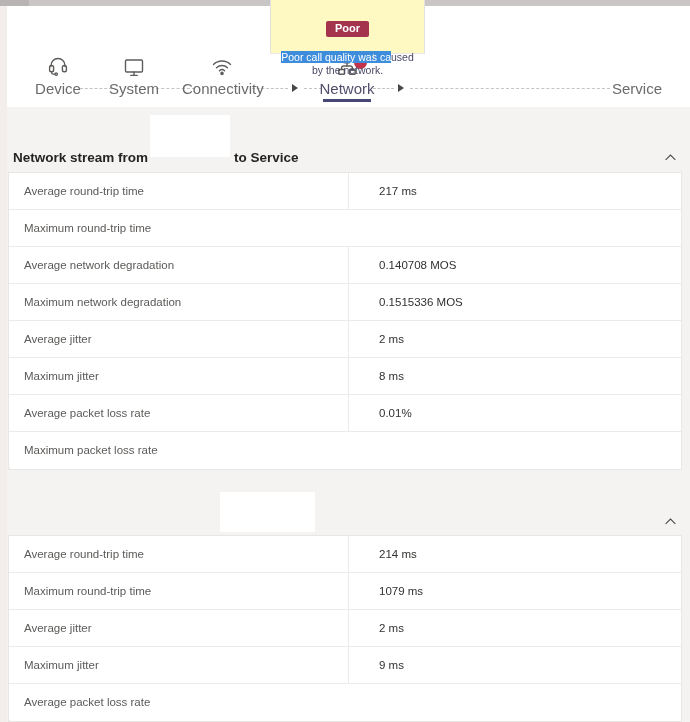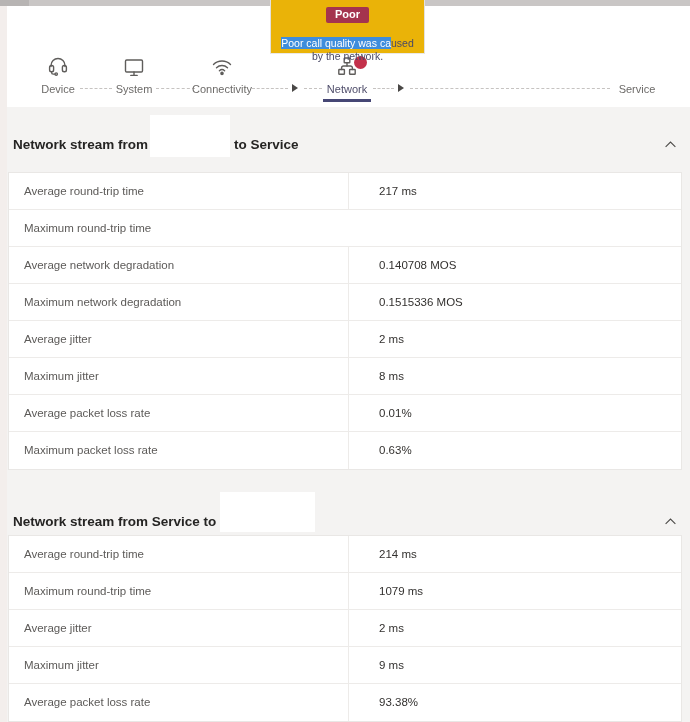--- a/index.html
+++ b/index.html
@@ -12,38 +12,38 @@
 
   
   .top-band { position:absolute; left:0; top:0; width:690px; height:6px; background:#c9c6c5; }
   .top-band-dark { position:absolute; left:0; top:0; width:29px; height:6px; background:#b7b4b3; }
   .left-strip { position:absolute; left:0; top:6px; width:7px; height:716px; background:#f3eeec; }
   .card { position:absolute; left:7px; top:6px; width:683px; height:716px; background:#ffffff; }
   .content-bg { position:absolute; left:7px; top:107px; width:683px; height:615px; background:#f4f3f2; }
 
   
   .callout {
-    position:absolute; left:270px; top:0; width:155px; height:54px; background:#eab308;
+    position:absolute; left:270px; top:0; width:155px; height:54px; background:#fef9c3;
     border-left:1px solid #e3e1df; border-right:1px solid #e3e1df; border-bottom:1px solid #ebe9e7;
-    text-align:center; padding-top:4px; z-index:6;
+    text-align:center; padding-top:18px; z-index:6;
   }
   .badge {
     display:inline-block; background:#a4344e; color:#fff; font-size:11px; font-weight:bold;
     padding:1px 9px 2px; border-radius:2px; line-height:13px;
   }
   .callout-line { font-size:10.5px; line-height:13px; color:#494966; }
   .callout-line.first { margin-top:14px; }
   .sel { background:#3e8ddc; color:#ffffff; }
   .callout-tail { position:absolute; left:373px; top:54px; width:1px; height:5px; background:#d8d5d3; z-index:6; }
 
   
   .step { position:absolute; top:55px; width:80px; text-align:center; z-index:2; }
   .step-icon { height:26px; }
   .step-icon svg { stroke:#5f5d5b; fill:none; stroke-width:1.4; stroke-linecap:round; stroke-linejoin:round; }
-  .step-label { font-size:11px; color:#6d6b69; margin-top:2px; line-height:12px; }
+  .step-label { font-size:15px; color:#6d6b69; margin-top:2px; line-height:12px; }
   .step.active .step-label { color:#504e6b; }
   .active-underline { position:absolute; left:16px; top:44px; width:48px; height:3px; background:#464775; }
   .alert-dot { position:absolute; left:47px; top:1px; width:13px; height:13px; border-radius:50%; background:#c4314b; }
   .dash { position:absolute; top:88px; height:0; border-top:1px dashed #c6c3c1; z-index:1; }
   .arrow-right { position:absolute; top:84px; width:0; height:0; z-index:2;
     border-left:6px solid #4a4846; border-top:4px solid transparent; border-bottom:4px solid transparent; }
 
   
   .section-header {
     position:absolute; left:13px; width:664px; height:20px; display:flex; align-items:center; z-index:3;
@@ -52,21 +52,21 @@
   .hdr-gap { display:inline-block; width:86px; }
   .chevron { margin-left:auto; display:flex; align-items:center; cursor:pointer; }
   .chevron svg { stroke:#494745; fill:none; stroke-width:1.3; }
 
   
   .metrics-table {
     position:absolute; left:8px; width:674px; background:#14532d;
     border:1px solid #e9e7e5; z-index:2;
   }
   .t-row { display:flex; height:37px; border-bottom:1px solid #edebe9; background:#ffffff; }
-  .t-row:last-child { border-bottom:none; }
+  .t-row:last-child { border-bottom:none;flex-direction:column; }
   .cell { line-height:36px; font-size:11.5px; white-space:nowrap; overflow:hidden; }
   .cell.lbl { width:339px; padding-left:15px; color:#5c5a58; }
   .cell.val { flex:1; border-left:1px solid #edebe9; padding-left:30px; color:#33312f; }
 
   
   .redaction { position:absolute; background:#ffffff; z-index:5; }
   .redaction.r1 { left:150px; top:115px; width:80px; height:42px; }
   .redaction.r2 { left:220px; top:492px; width:95px; height:40px; }
 </style>
 </head>
@@ -145,21 +145,21 @@
 
   <div class="dash" style="left:80px;width:32px;"></div>
   <div class="dash" style="left:156px;width:39px;"></div>
   <div class="dash" style="left:252px;width:36px;"></div>
   <div class="arrow-right" style="left:292px;"></div>
   <div class="dash" style="left:304px;width:18px;"></div>
   <div class="dash" style="left:373px;width:21px;"></div>
   <div class="arrow-right" style="left:398px;"></div>
   <div class="dash" style="left:410px;width:200px;"></div>
 
-  <div class="section-header" style="top:134px;justify-content:space-between;">
+  <div class="section-header" style="top:147px;justify-content:space-between;">
     <span>Network stream from</span>
     <span class="hdr-gap"></span>
     <span>to Service</span>
     <span class="chevron">
       <svg width="13" height="9" viewBox="0 0 16 10">
           <path d="M2 8 L8 2 L14 8"></path>
         </svg>
     </span>
   </div>
 
@@ -191,21 +191,20 @@
         <div class="cell lbl">Average packet loss rate</div>
         <div class="cell val">0.01%</div>
       </div>
     <div class="t-row">
         <div class="cell lbl">Maximum packet loss rate</div>
         <div class="cell val">0.63%</div>
       </div>
   </div>
 
   <div class="section-header" style="top:511px;">
-    <span>Network stream from Service to</span>
     <span></span>
     <span class="chevron">
       <svg width="13" height="9" viewBox="0 0 16 10">
           <path d="M2 8 L8 2 L14 8"></path>
         </svg>
     </span>
   </div>
 
   <div class="metrics-table" style="top:535px;">
     <div class="t-row">

